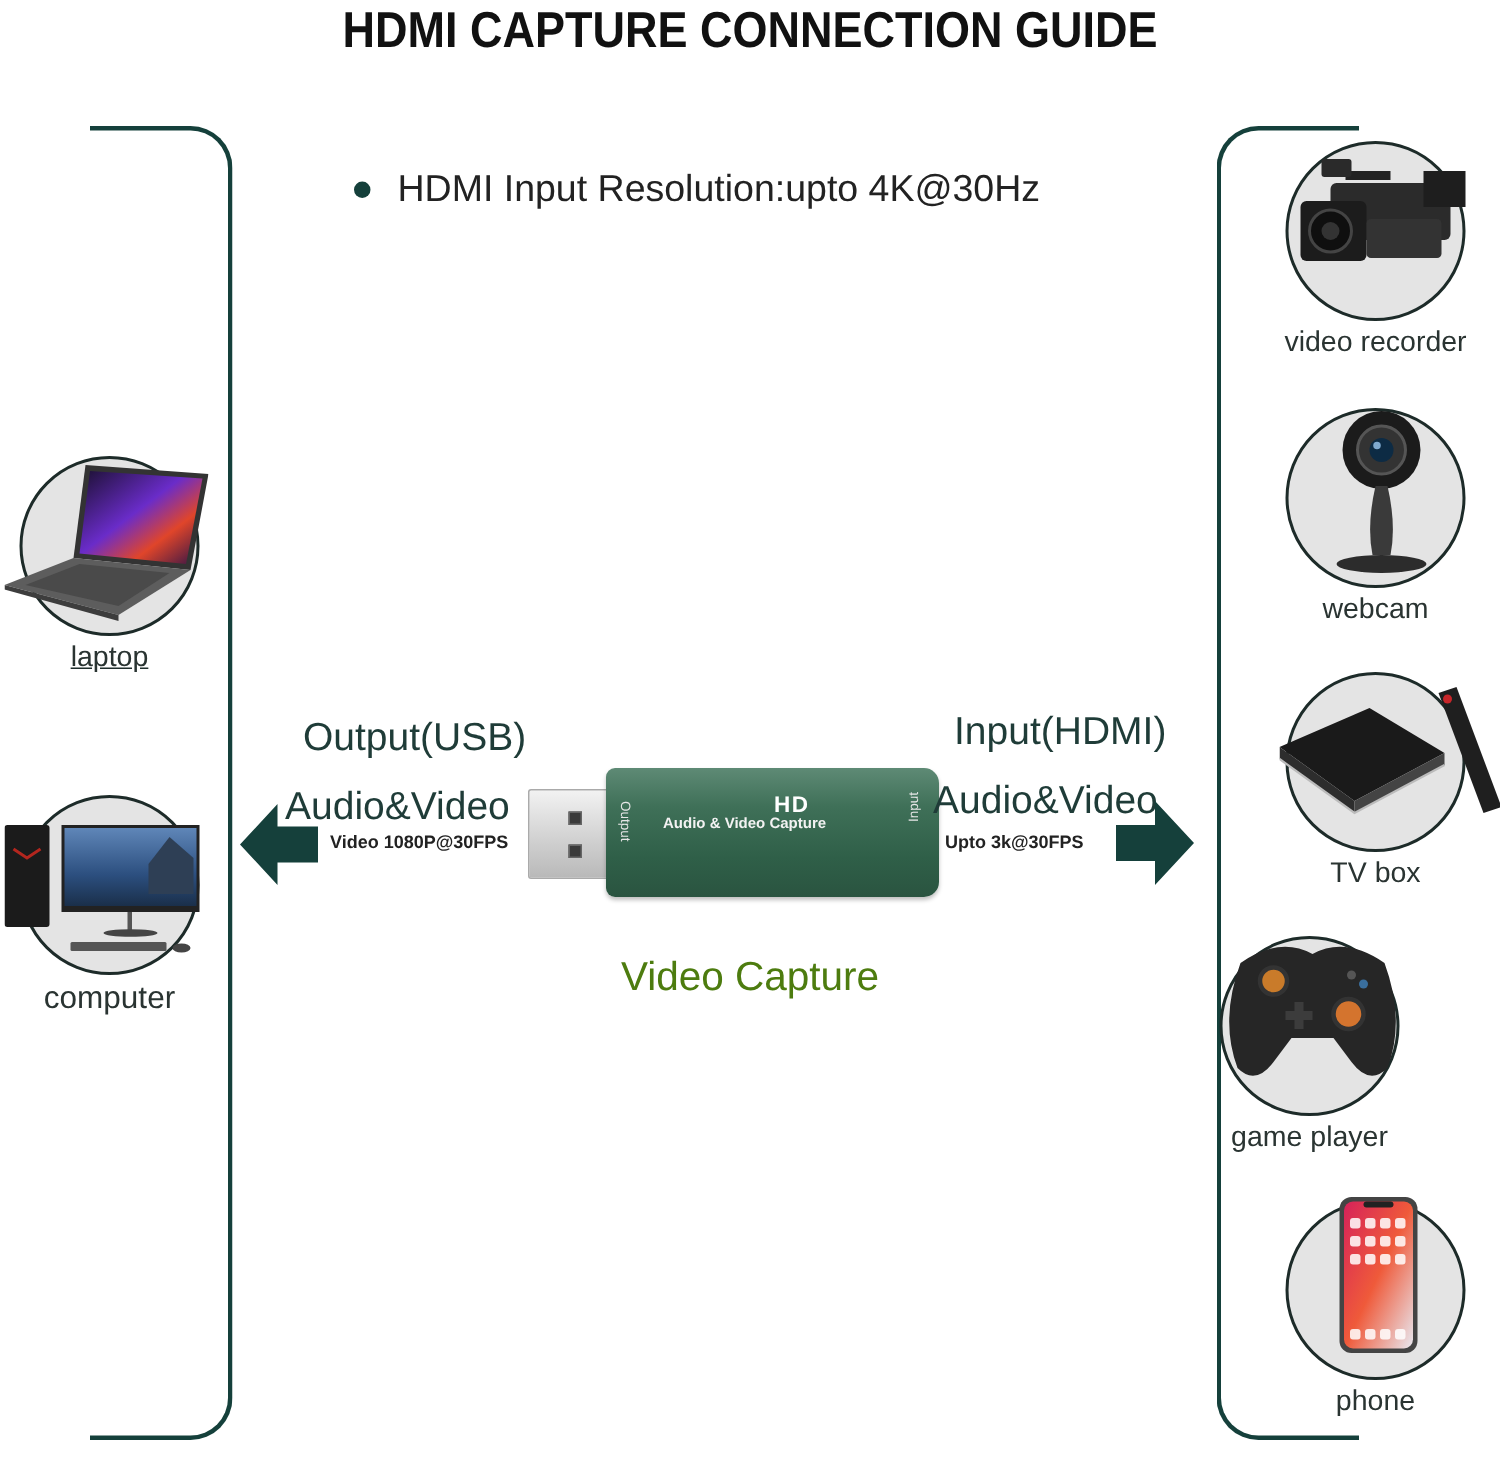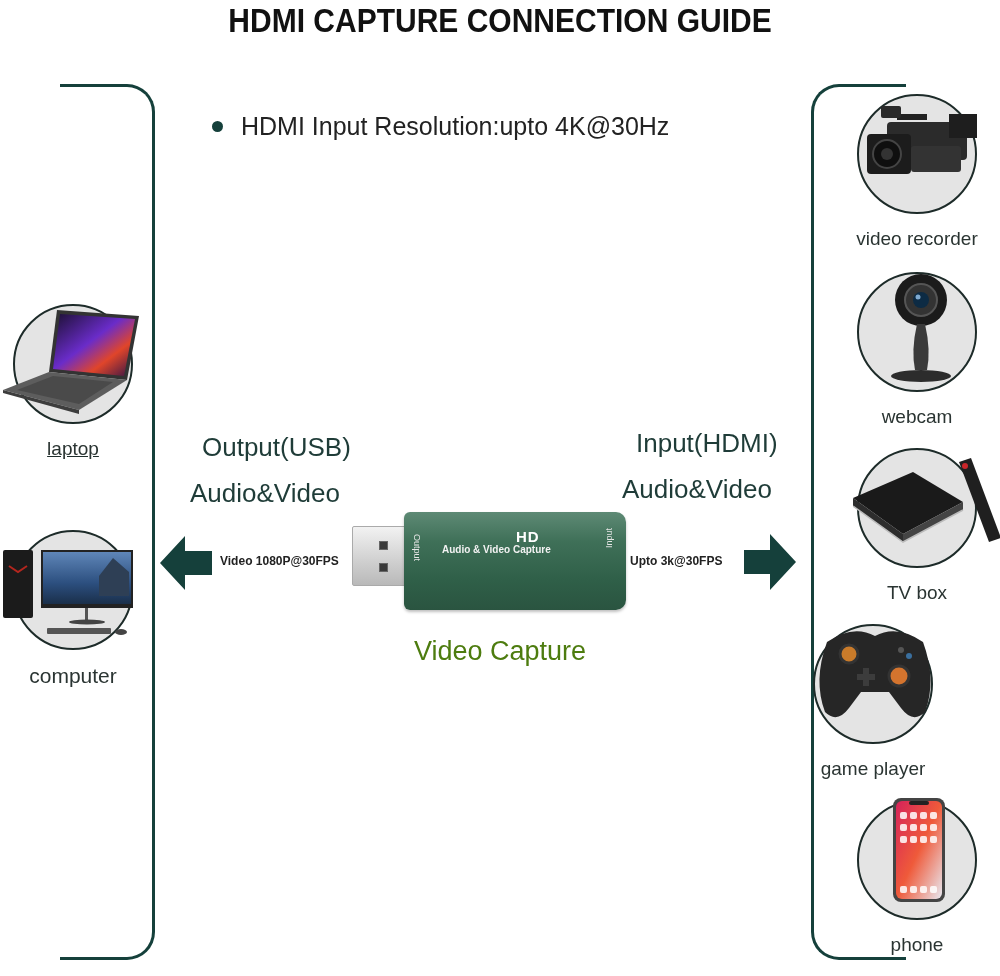--- a/index.html
+++ b/index.html
@@ -15,55 +15,55 @@
   .bracket { position: absolute; border: 3px solid #15403b; }
   .bracket-left {
     left: 60px; top: 84px; width: 95px; height: 876px;
     border-left: none; border-radius: 0 28px 28px 0;
   }
   .bracket-right {
     left: 811px; top: 84px; width: 95px; height: 876px;
     border-right: none; border-radius: 28px 0 0 28px;
   }
 
-  .specs { position: absolute; left: 212px; top: 108px; list-style: none; }
+  .specs { position: absolute; left: 236px; top: 108px; list-style: none; }
   .specs li { font-size: 25px; line-height: 37px; color: #222; display: flex; align-items: center; }
   .specs .bullet { width: 11px; height: 11px; border-radius: 50%; background: #15403b; margin-right: 18px; display: inline-block; }
 
   .device { position: absolute; width: 130px; text-align: center; }
   .device .circle {
     width: 120px; height: 120px; border-radius: 50%; border: 2px solid #1d2b29;
     background: #e4e4e4; margin: 0 auto; position: relative; overflow: visible;
   }
-  .device .label { font-size: 19px; color: #2a3432; margin-top: 14px; }
+  .device .label { font-size: 19px; color: #2a3432; margin-top: 4px; }
   .device .label.small { font-size: 21px; }
 
   .dev-laptop { left: 8px; top: 304px; text-decoration: underline; }
   .dev-computer { left: 8px; top: 530px; }
   .dev-recorder { left: 852px; top: 94px; }
   .dev-webcam { left: 852px; top: 272px; }
   .dev-tvbox { left: 852px; top: 448px; }
   .dev-game { left: 808px; top: 624px; }
   .dev-phone { left: 852px; top: 800px; }
 
-  .big-label { position: absolute; font-size: 26px; color: #1f3c38; }
+  .big-label { position: absolute; font-size: 26px; color: #1f3c38; margin-top: 44px; }
   .small-rate { position: absolute; font-size: 12px; font-weight: bold; color: #222; }
 
   .arrow { position: absolute; }
   .capture-caption { position: absolute; left: 380px; top: 636px; width: 240px; text-align: center; font-size: 27px; color: #4d7c0f; }
 
   .dongle { position: absolute; left: 352px; top: 512px; width: 280px; height: 100px; }
   .usb-plug {
     position: absolute; left: 0; top: 14px; width: 58px; height: 60px;
     background: linear-gradient(180deg, #f2f2f2, #cfcfcf 60%, #b9b9b9);
     border: 1px solid #aaa; border-radius: 2px;
   }
   .usb-plug .pin { position: absolute; left: 26px; width: 9px; height: 9px; background: #3a3a3a; border: 1px solid #666; }
   .usb-body {
-    position: absolute; left: 52px; top: 0; width: 222px; height: 98px;
+    position: absolute; left: 52px; top: 0; width: 222px; height: 86px;
     background: linear-gradient(180deg, #5e8a75 0%, #3f7058 30%, #2f5f48 70%, #2a5440 100%);
     border-radius: 6px 10px 10px 6px; box-shadow: 0 2px 3px rgba(0,0,0,0.25);
   }
   .usb-body .hd { position: absolute; left: 112px; top: 16px; font-weight: bold; font-size: 15px; color: #fff; letter-spacing: 1px; }
   .usb-body .cap { position: absolute; left: 38px; top: 32px; font-size: 10px; color: #f2f2f2; font-weight: bold; }
   .usb-body .vt { position: absolute; font-size: 9px; color: #e6e6e6; }
   .usb-body .vt.out { left: 6px; top: 22px; transform: rotate(90deg); transform-origin: left top; left: 18px; }
   .usb-body .vt.in { left: 200px; top: 36px; transform: rotate(-90deg); transform-origin: left top; }
 </style>
 </head>

